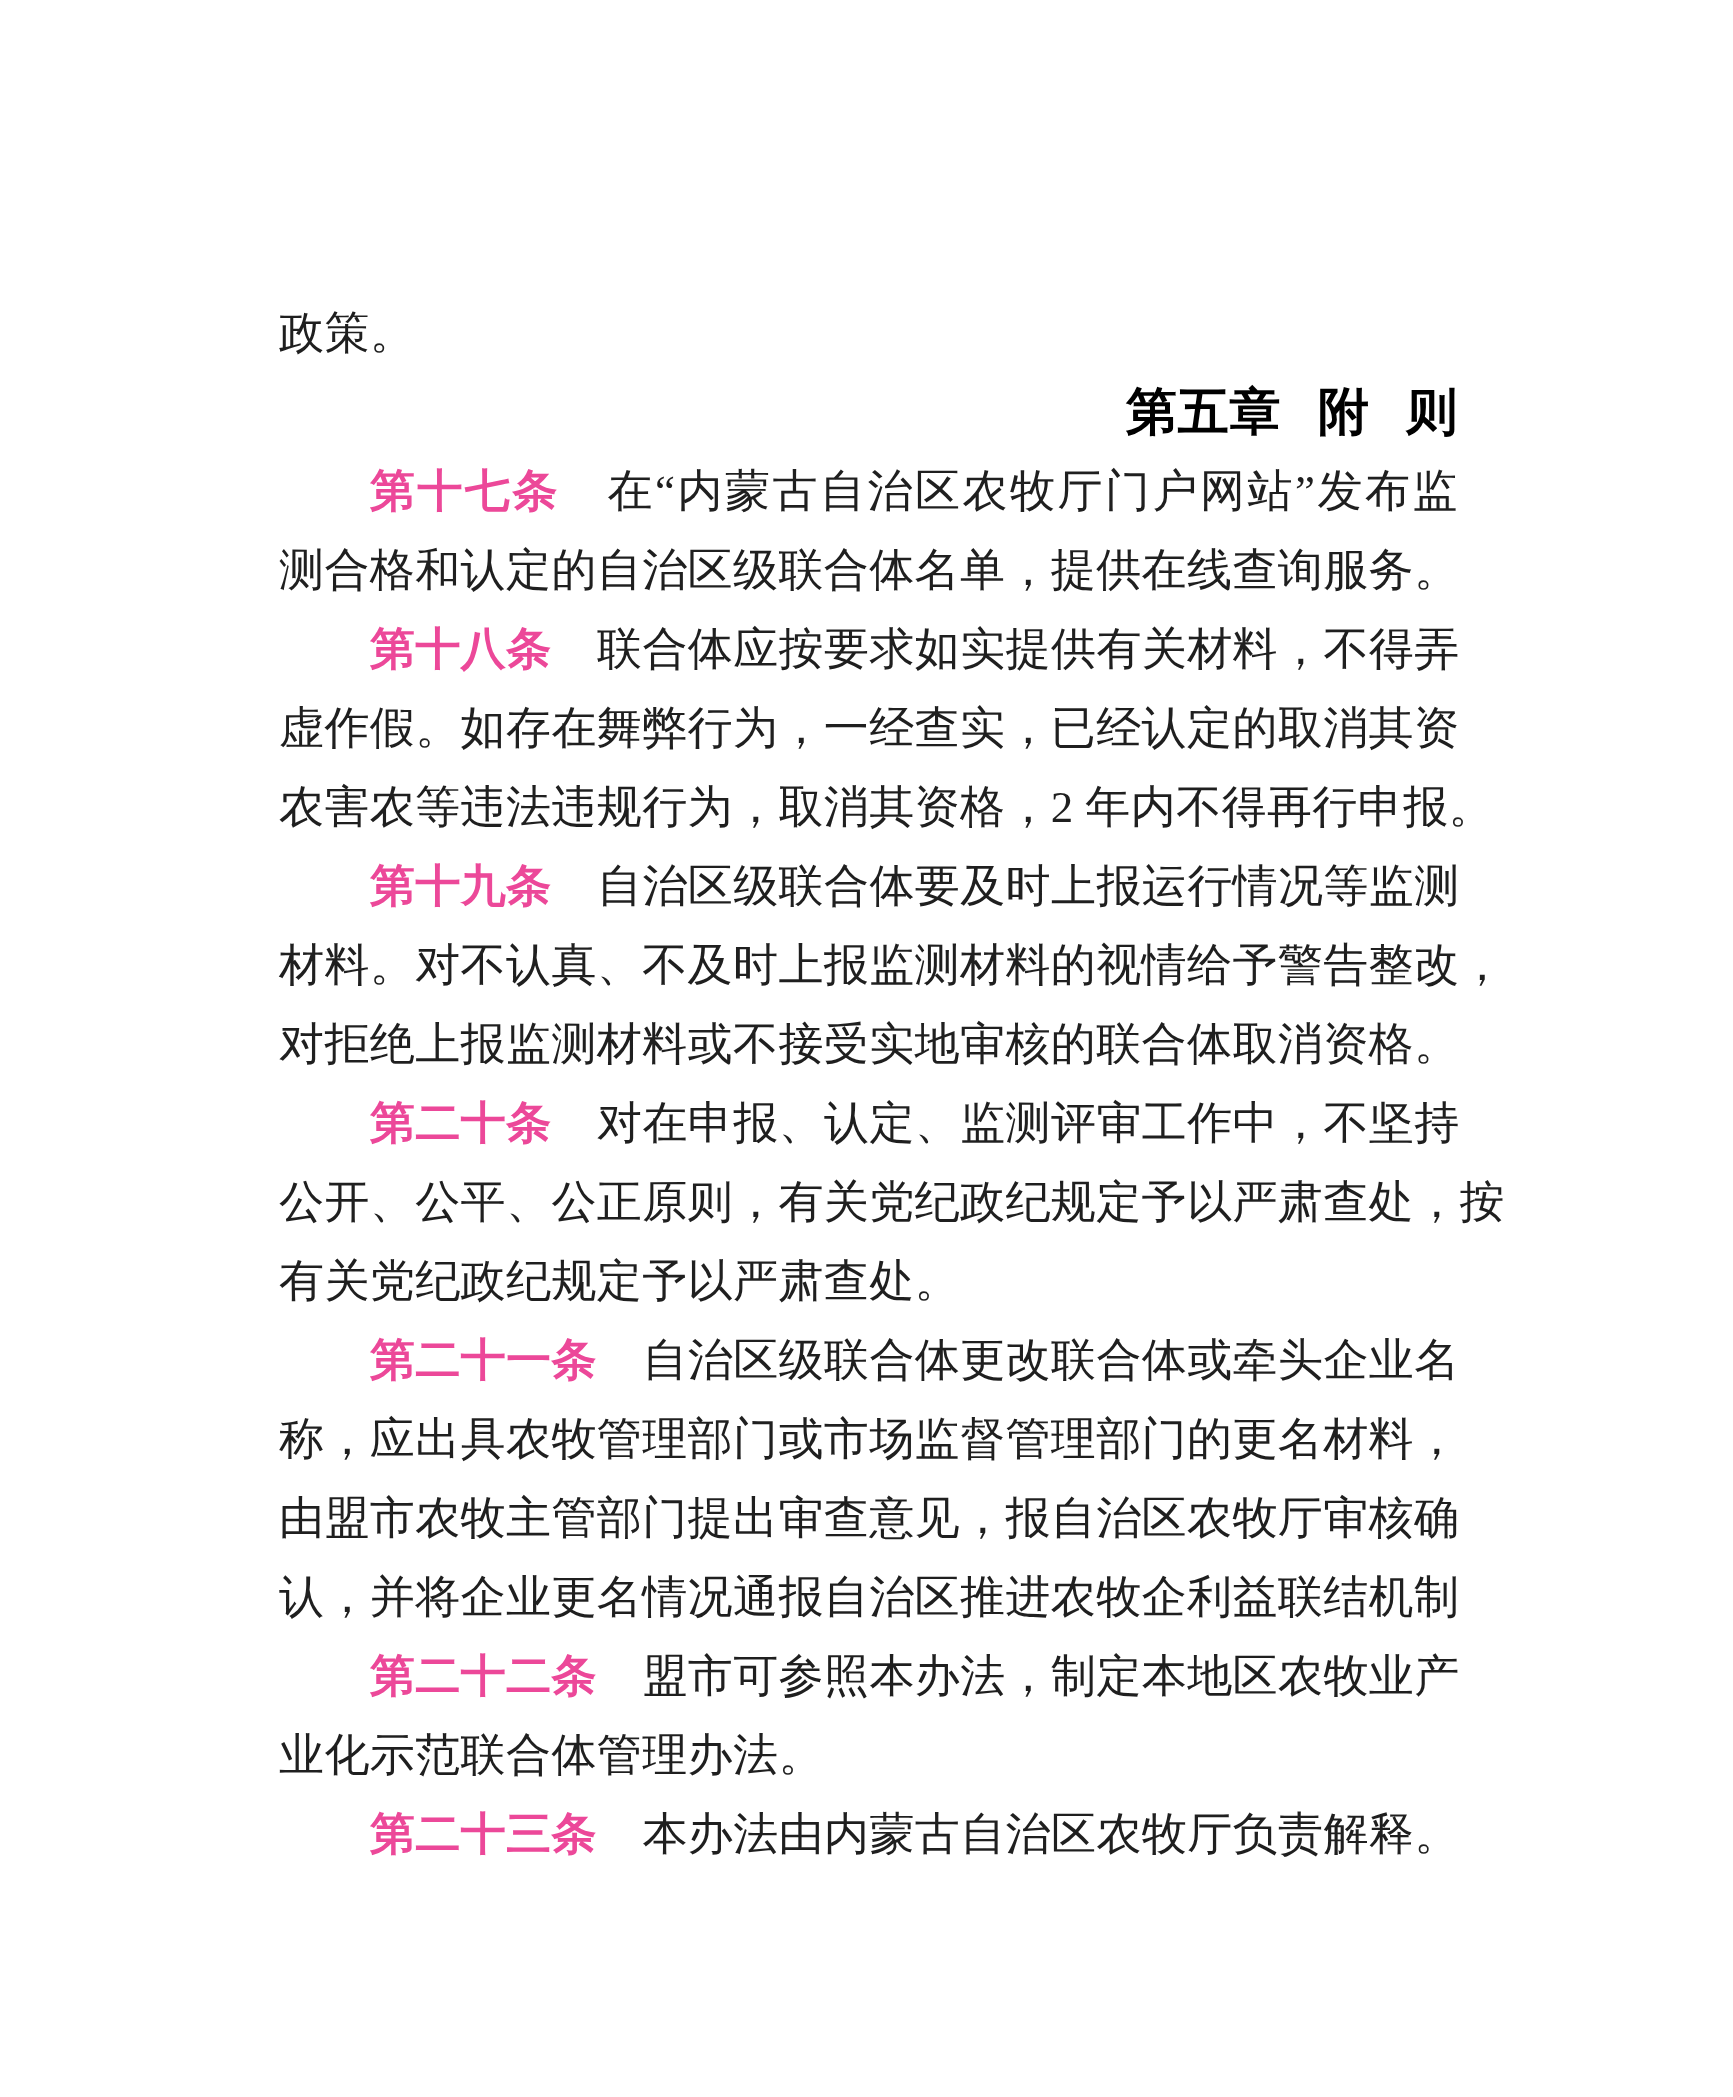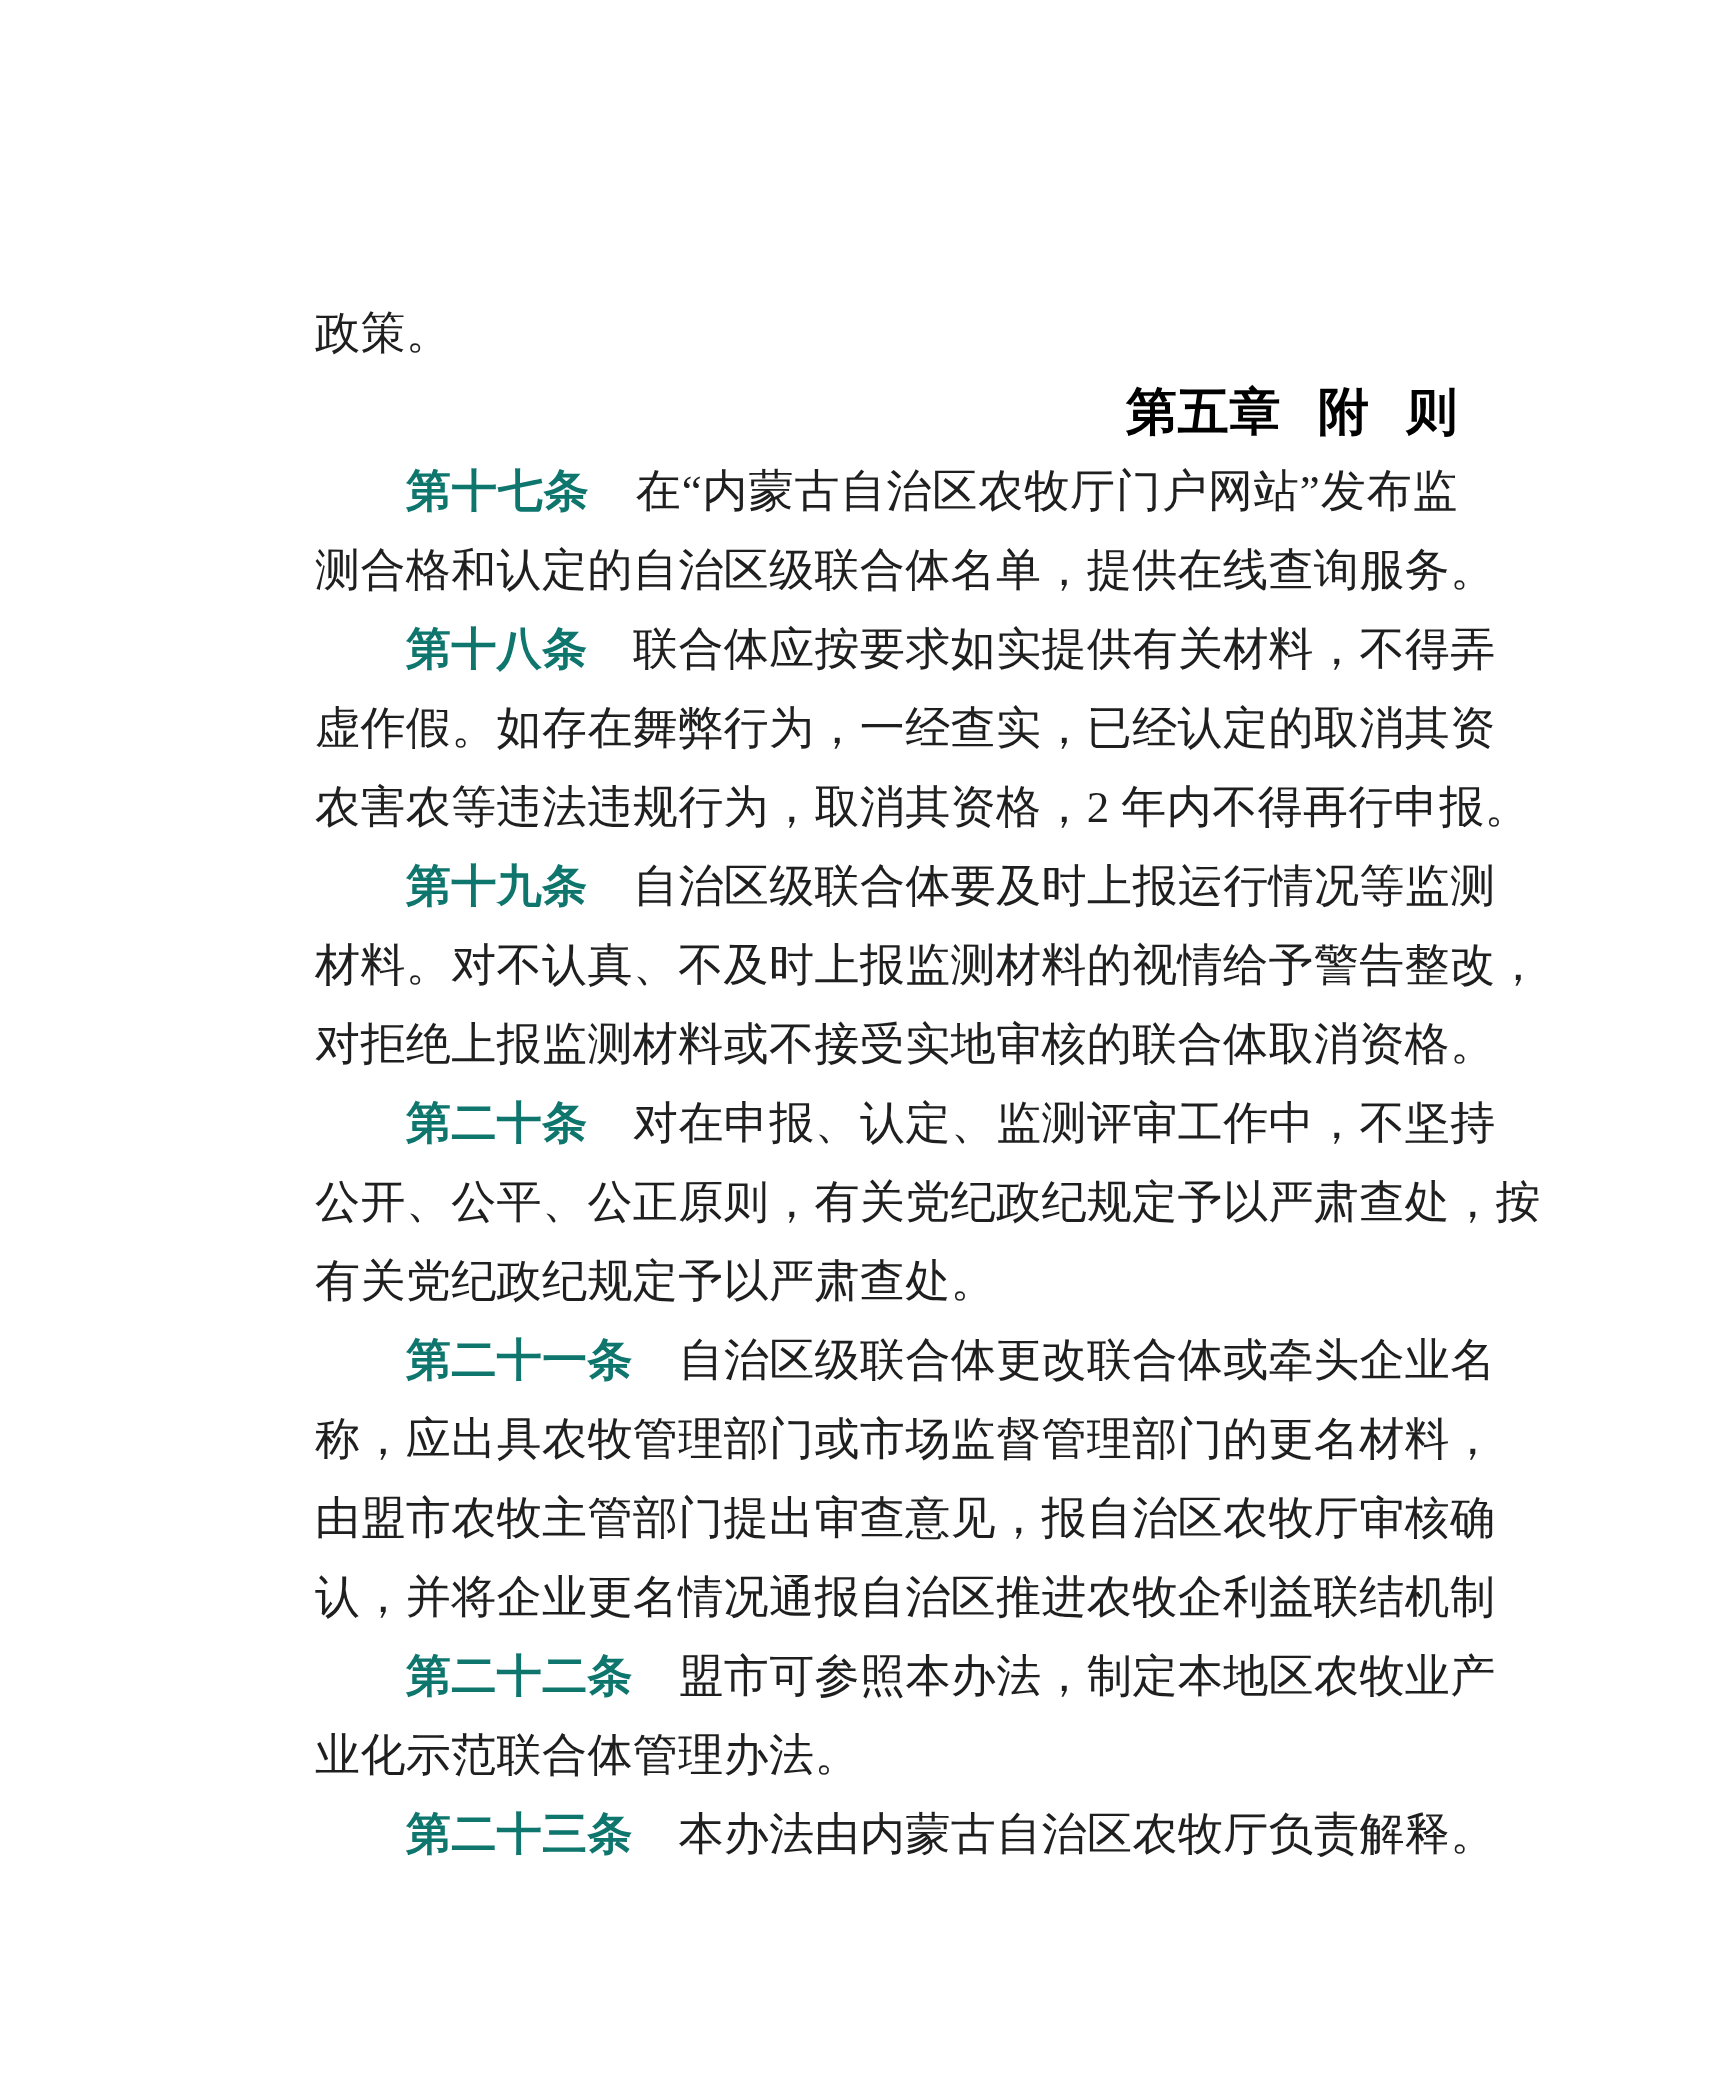--- a/index.html
+++ b/index.html
@@ -20,21 +20,20 @@
     top: 294px;
     width: 1179px;
     color: #1f1f1f;
     font-size: 45px;
     line-height: 79px;
   }
   .line {
     height: 79px;
     white-space: nowrap;
     letter-spacing: 0.4px;
-    margin-left: 36px;
   }
   .line.j {
     text-align: justify;
     text-align-last: justify;
   }
   .line.l {
     text-align: left;
   }
   .line.ind {
     text-indent: 91px;
@@ -44,21 +43,21 @@
     line-height: 79px;
     font-size: 51px;
     font-weight: 700;
     color: #000000;
     text-align: right;
     word-spacing: 0.45em;
     letter-spacing: 0.8px;
   }
   .bold {
     font-weight: 700;
-    color: #0f766e;
+    color: #ec4899;
   }
 </style>
 </head>
 <body>
 
 <div class="doc">
     <div class="line l"><span>政策。</span></div>
     <div class="heading"><span>第五章 附 则</span></div>
     <div class="line j ind"><span class="bold">第十七条</span><span>　在“内蒙古自治区农牧厅门户网站”发布监</span></div>
     <div class="line j"><span>测合格和认定的自治区级联合体名单，提供在线查询服务。</span></div>

